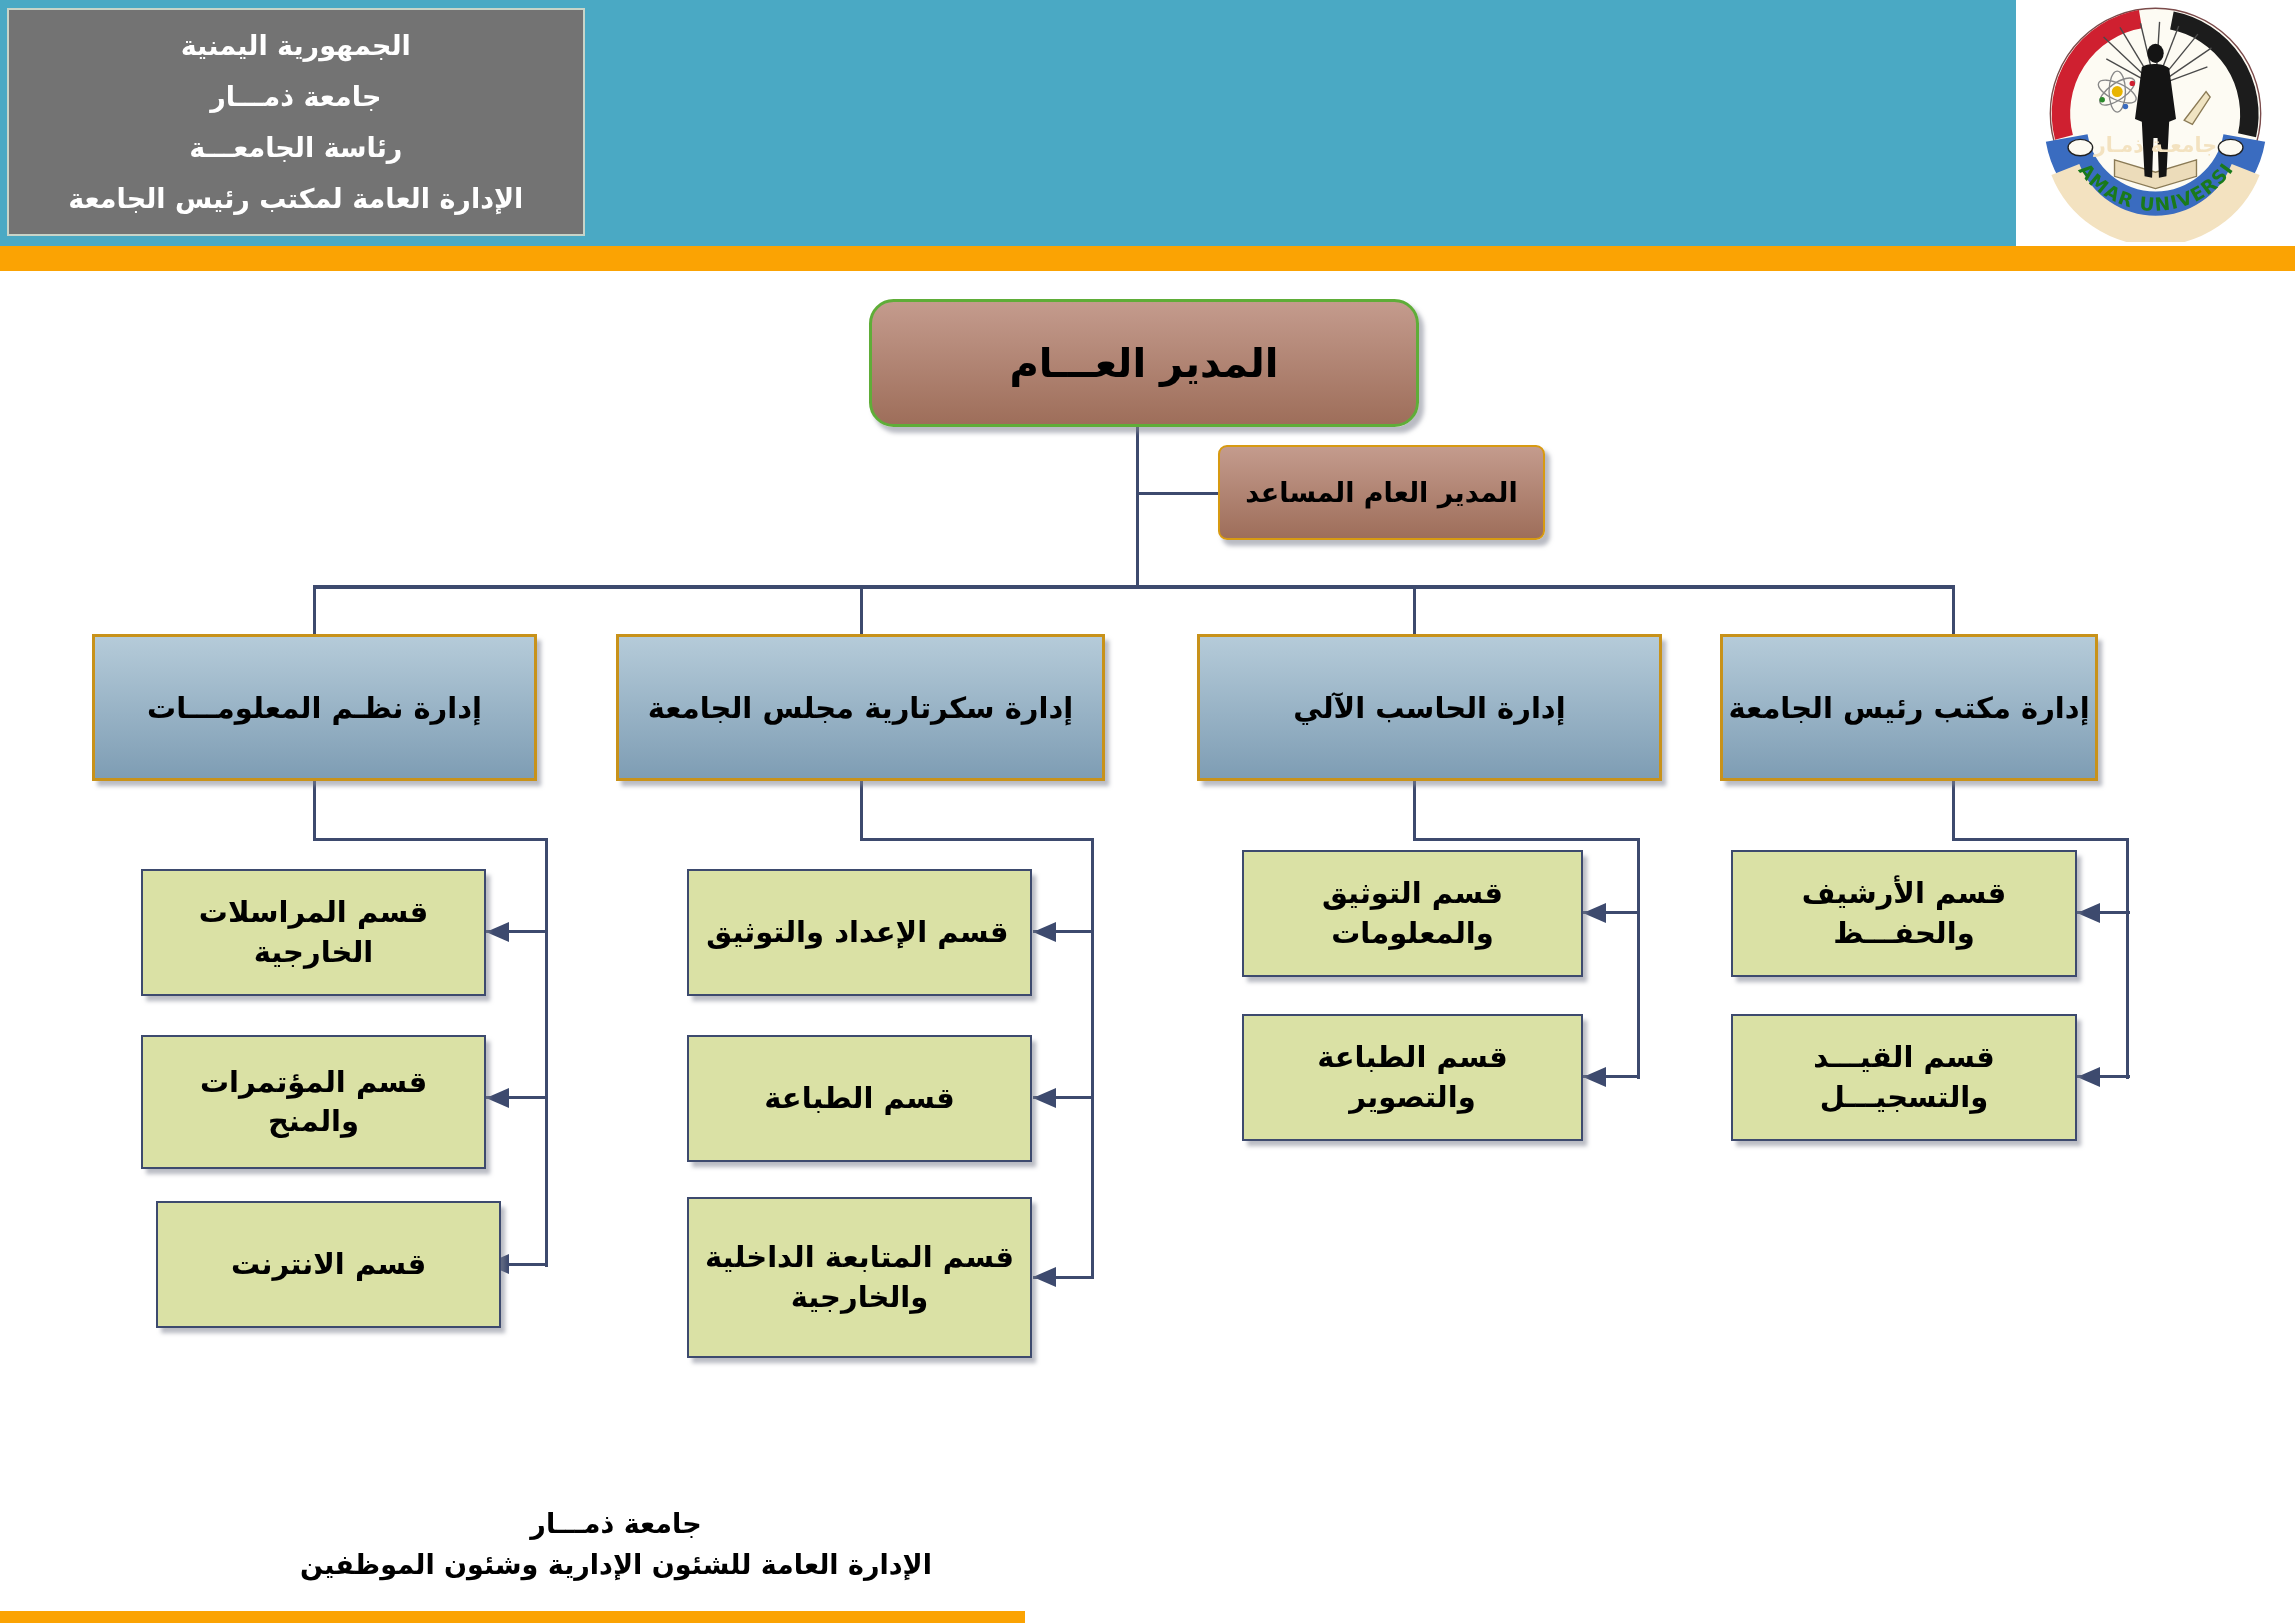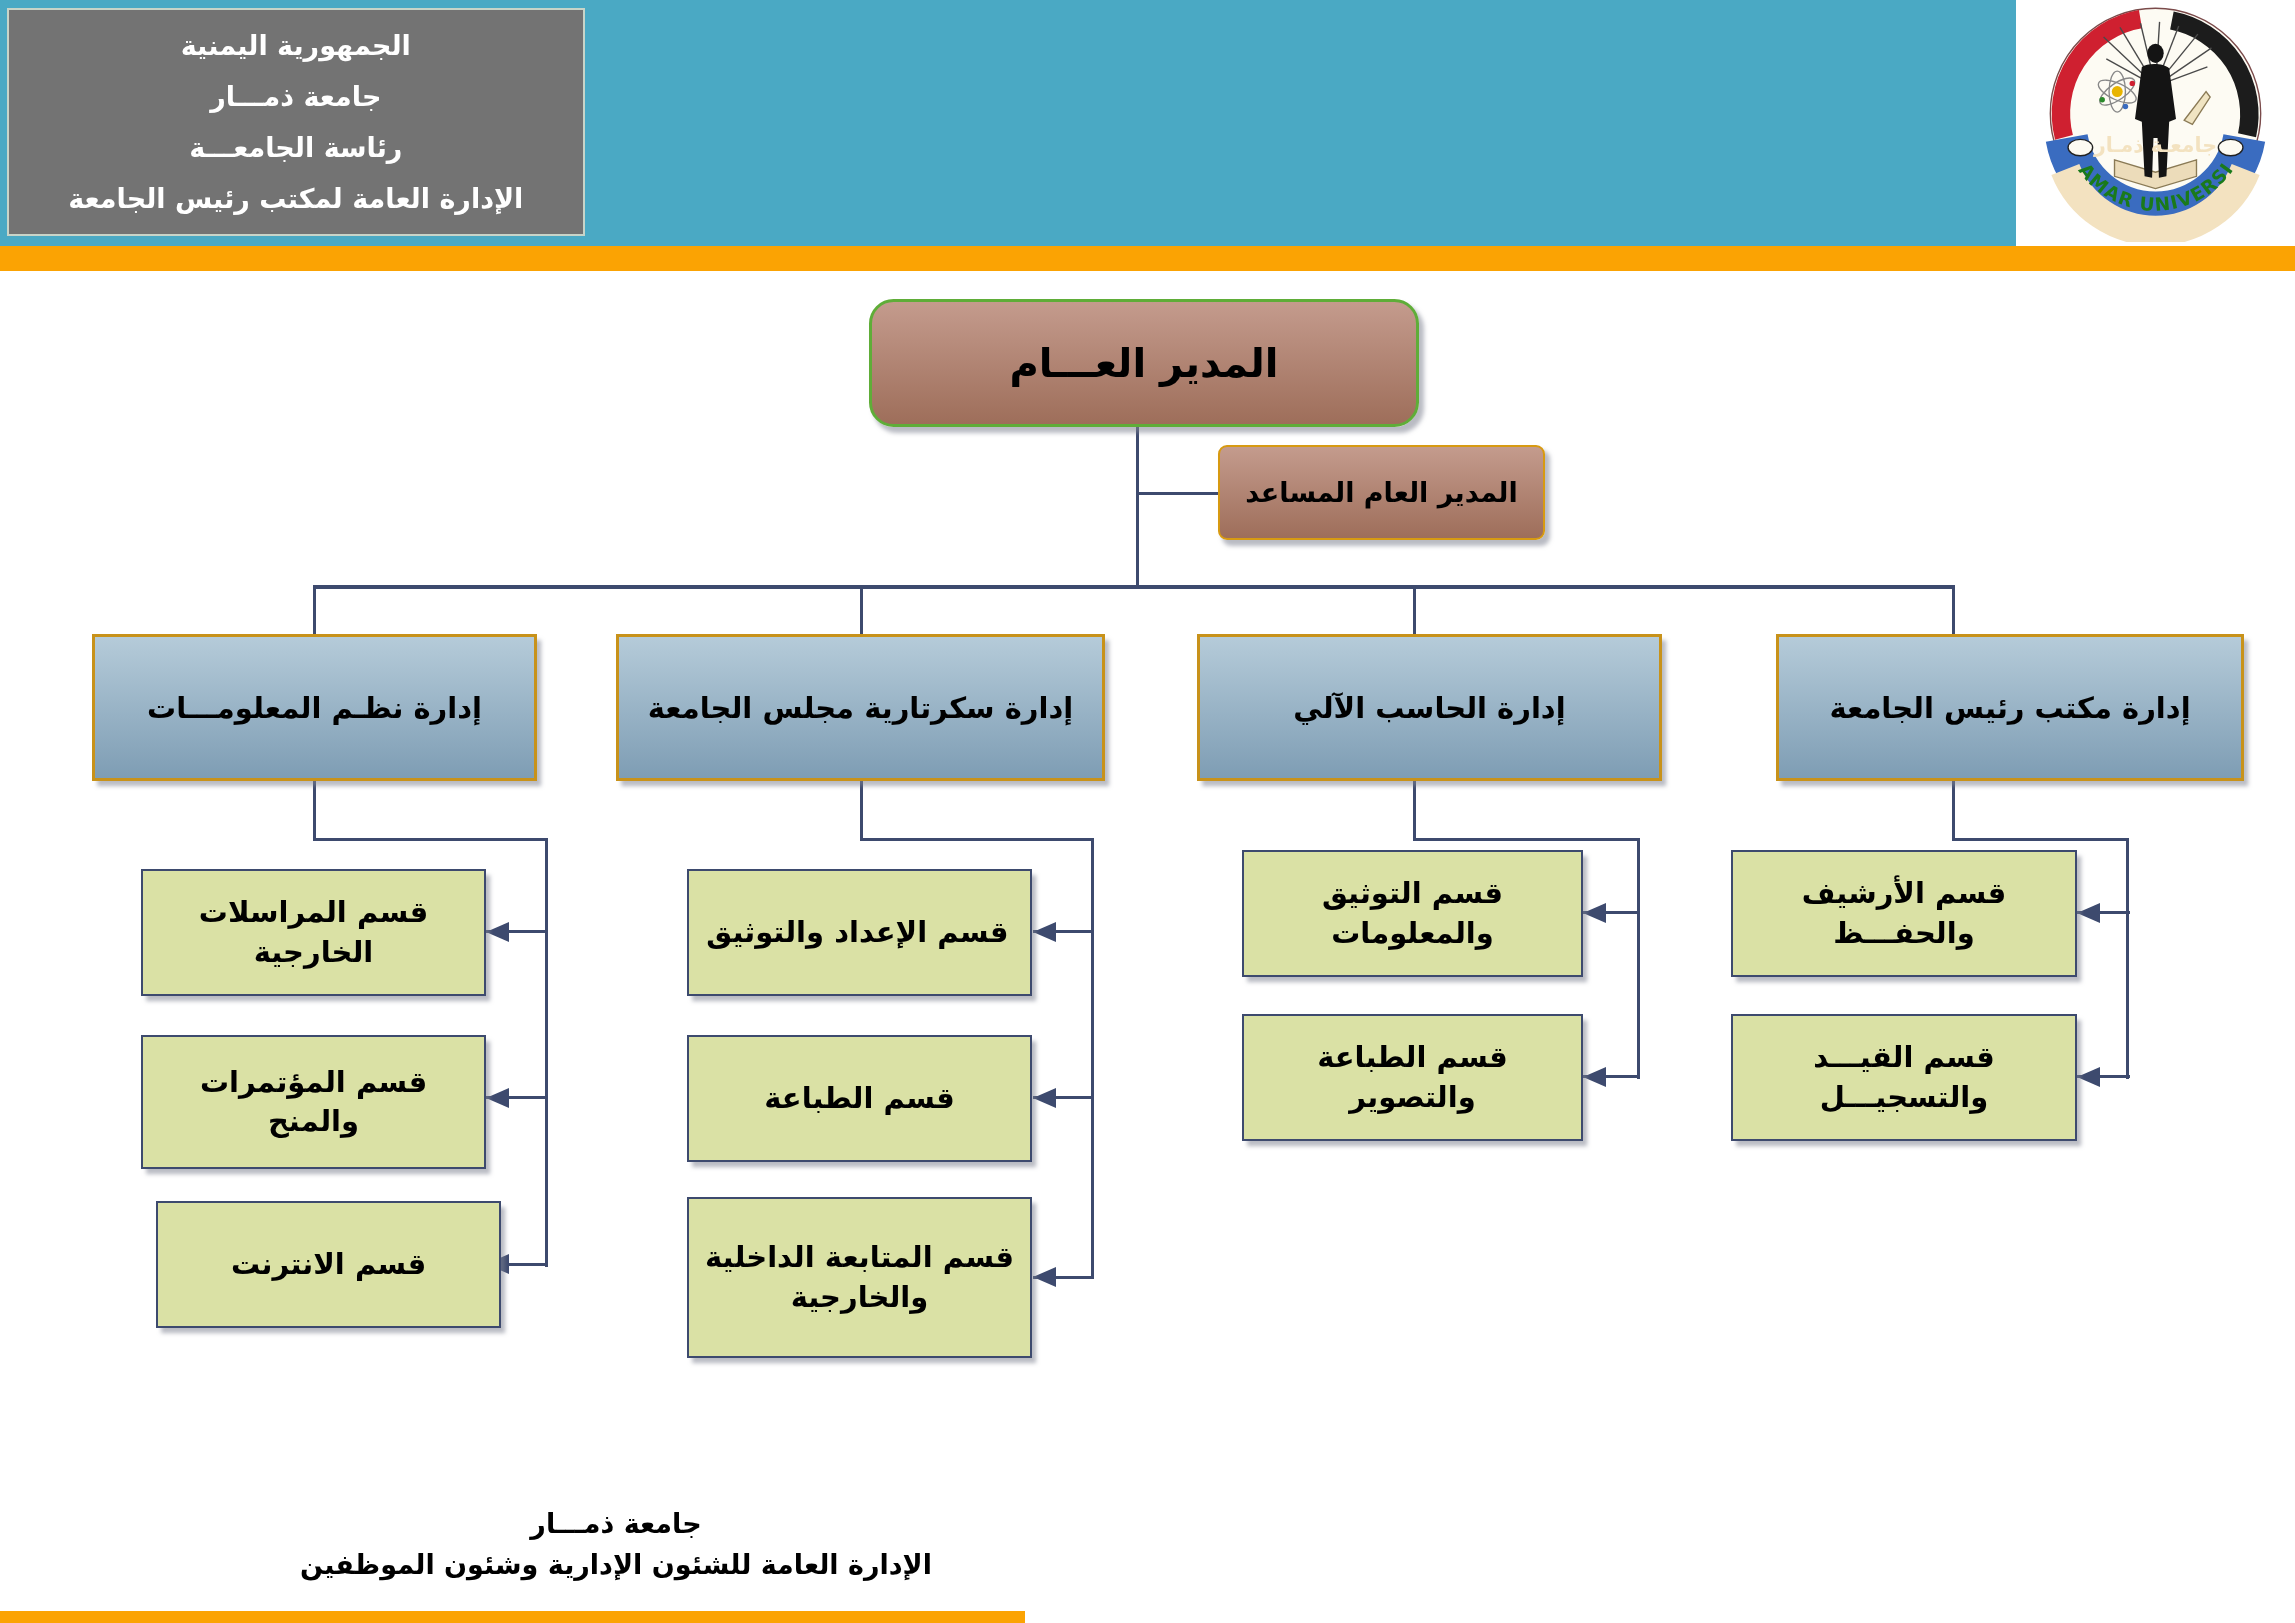--- a/index.html
+++ b/index.html
@@ -179,21 +179,21 @@
   <div class="ln" style="left:2077px;top:1075px;width:53px;height:3.4px;"></div>
   <div class="tri" style="left:2077px;top:903px;"></div>
   <div class="tri" style="left:2077px;top:1067px;"></div>
 
   <div class="node root-box">المدير العـــام</div>
   <div class="node assist-box">المدير العام المساعد</div>
 
   <div class="node dept-box" style="left:92px;width:445px;">إدارة نظـم المعلومـــات</div>
   <div class="node dept-box" style="left:616px;width:489px;">إدارة سكرتارية مجلس الجامعة</div>
   <div class="node dept-box" style="left:1183px;width:465px;margin-left:14px;">إدارة الحاسب الآلي</div>
-  <div class="node dept-box" style="left:1776px;width:468px;">إدارة مكتب رئيس الجامعة</div>
+  <div class="node dept-box" style="left:1720px;width:378px;">إدارة مكتب رئيس الجامعة</div>
 
   <div class="node sect-box" style="left:141px;top:869px;width:345px;height:127px;">قسم المراسلات الخارجية</div>
   <div class="node sect-box" style="left:141px;top:1035px;width:345px;height:134px;">قسم المؤتمرات والمنح</div>
   <div class="node sect-box" style="left:156px;top:1201px;width:345px;height:127px;">قسم الانترنت</div>
 
   <div class="node sect-box" style="left:687px;top:869px;width:345px;height:127px;padding-left:8px;">قسم الإعداد والتوثيق</div>
   <div class="node sect-box" style="left:687px;top:1035px;width:345px;height:127px;">قسم الطباعة</div>
   <div class="node sect-box" style="left:687px;top:1197px;width:345px;height:161px;">قسم المتابعة الداخلية والخارجية</div>
 
   <div class="node sect-box" style="left:1242px;top:850px;width:341px;height:127px;">قسم التوثيق والمعلومات</div>

